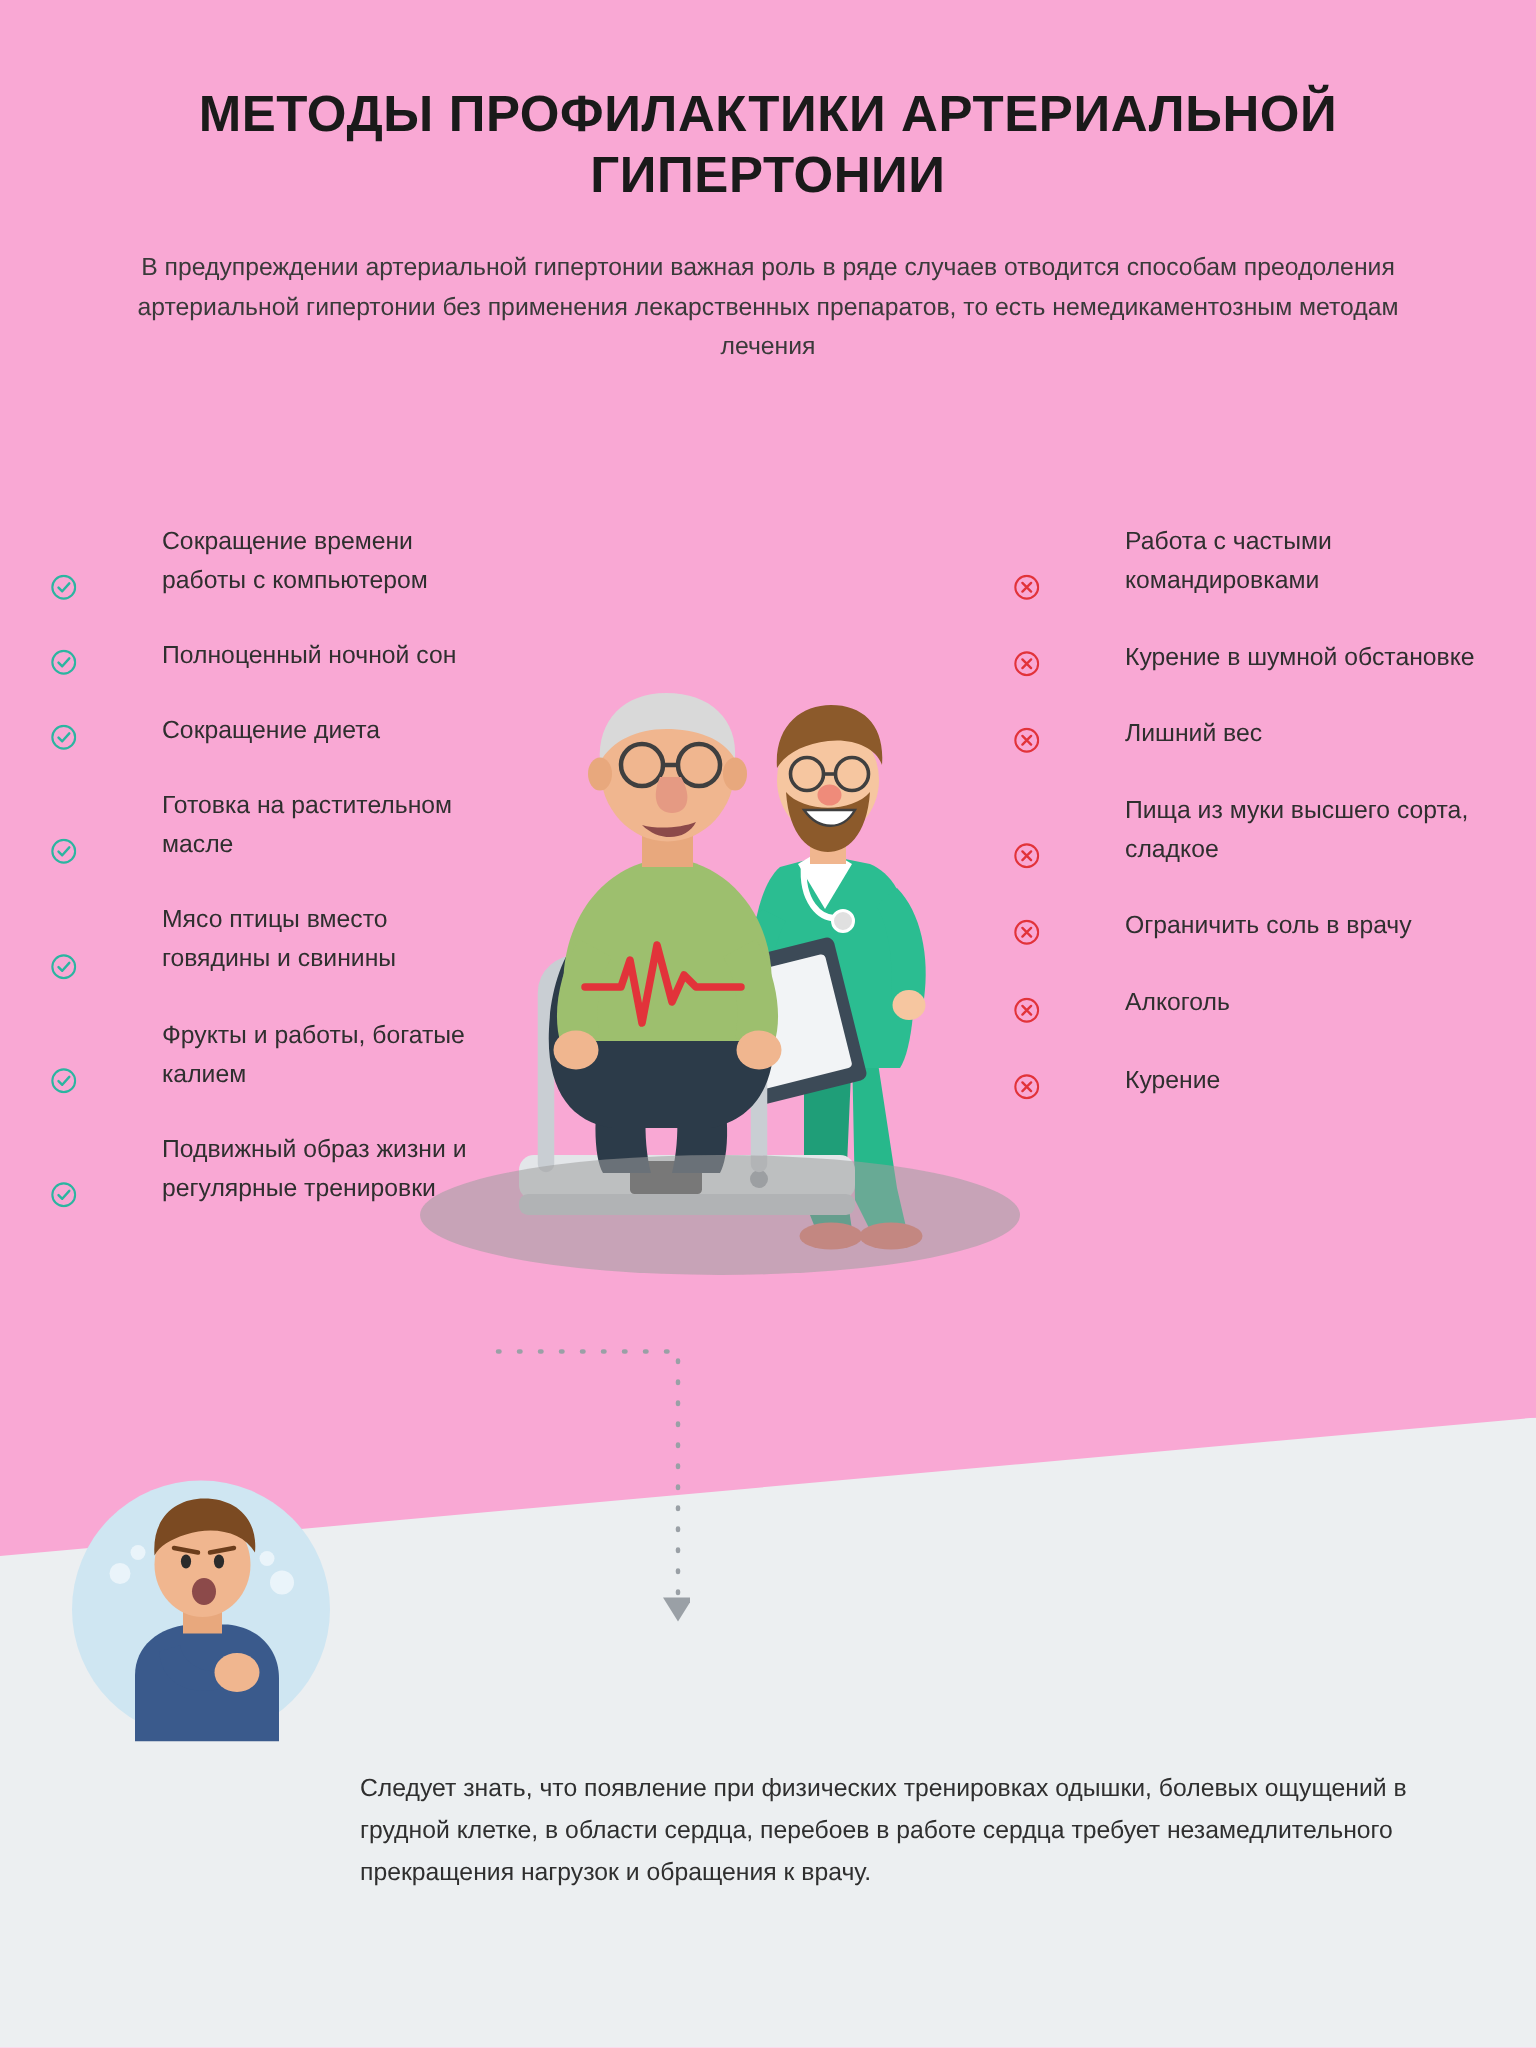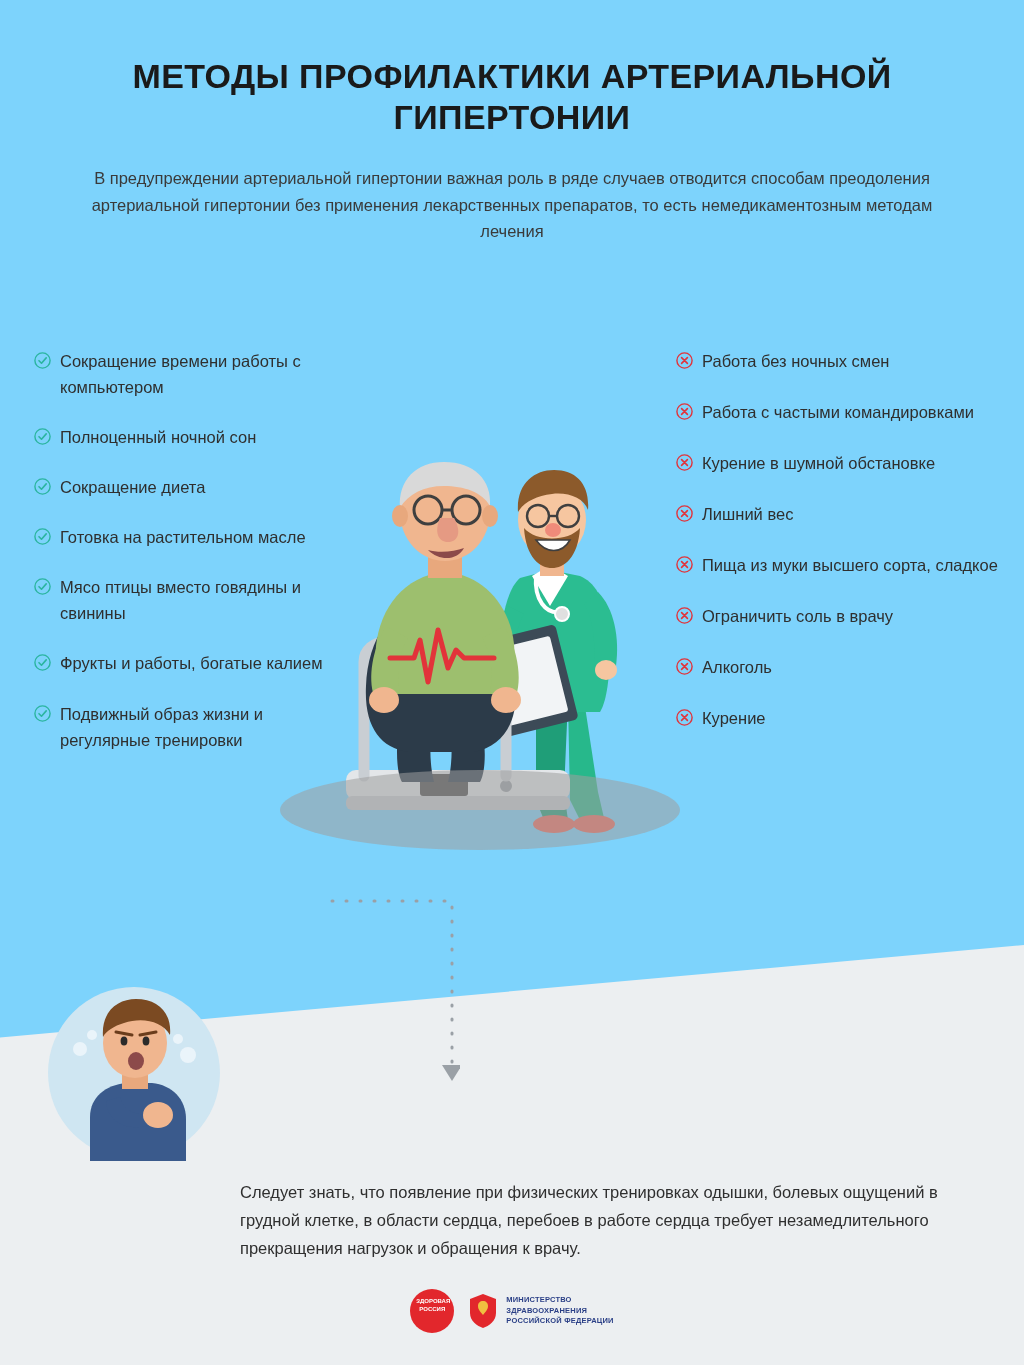--- a/index.html
+++ b/index.html
@@ -13,21 +13,21 @@
     position: relative;
     overflow: hidden;
     font-family: "Liberation Sans", sans-serif;
     color: #2b2b2b;
   }
 
   
   .page {
     position: absolute;
     inset: 0;
-    background: #7dd3fc;
+    background: #f9a8d4;
   }
   .bottom-wash {
     position: absolute;
     left: 0;
     right: 0;
     bottom: 0;
     height: 420px;
     background: #eceff1;
     clip-path: polygon(0 22%, 100% 0, 100% 100%, 0 100%);
   }
@@ -59,22 +59,23 @@
   
   .col {
     position: absolute;
     top: 348px;
   }
   .col-left { left: 34px; width: 300px; }
   .col-right { left: 676px; width: 330px; }
 
   .item {
     display: flex;
-    align-items: flex-start;
+    align-items: flex-end;
     margin-bottom: 22px;
+    gap: 48px;
   }
   .item .txt {
     font-size: 16.5px;
     line-height: 1.58;
     color: #2f2f2f;
   }
 
   .badge {
     flex: 0 0 auto;
     width: 17px;
@@ -261,29 +262,20 @@
             <path d="M5 8.7 L7.5 11.2 L12.2 5.9" fill="none" stroke="#2bb5a0" stroke-width="1.6" stroke-linecap="round" stroke-linejoin="round"></path>
           </svg>
       </span>
       <span class="txt">Подвижный образ жизни и регулярные тренировки</span>
     </div>
 
   </div>
 
   <div class="col col-right">
 
-    <div class="item">
-      <span class="badge">
-        <svg width="17" height="17" viewBox="0 0 17 17">
-            <circle cx="8.5" cy="8.5" r="7.6" fill="none" stroke="#e2333a" stroke-width="1.4"></circle>
-            <path d="M5.6 5.6 L11.4 11.4 M11.4 5.6 L5.6 11.4" stroke="#e2333a" stroke-width="1.6" stroke-linecap="round"></path>
-          </svg>
-      </span>
-      <span class="txt">Работа без ночных смен</span>
-    </div>
 
     <div class="item">
       <span class="badge">
         <svg width="17" height="17" viewBox="0 0 17 17">
             <circle cx="8.5" cy="8.5" r="7.6" fill="none" stroke="#e2333a" stroke-width="1.4"></circle>
             <path d="M5.6 5.6 L11.4 11.4 M11.4 5.6 L5.6 11.4" stroke="#e2333a" stroke-width="1.6" stroke-linecap="round"></path>
           </svg>
       </span>
       <span class="txt">Работа с частыми командировками</span>
     </div>
@@ -467,30 +459,14 @@
 
       <circle cx="34" cy="64" r="7" fill="#eaf4fa"></circle>
       <circle cx="46" cy="50" r="5" fill="#eaf4fa"></circle>
       <circle cx="142" cy="70" r="8" fill="#eaf4fa"></circle>
       <circle cx="132" cy="54" r="5" fill="#eaf4fa"></circle>
     </svg>
   </div>
 
   <p class="note">Следует знать, что появление при физических тренировках одышки, болевых ощущений в грудной клетке, в области сердца, перебоев в работе сердца требует незамедлительного прекращения нагрузок и обращения к врачу.</p>
 
-  <div class="footer">
-    <div class="logo-red">
-      <div class="lines">ЗДОРОВАЯ РОССИЯ</div>
-    </div>
-    <div class="minzdrav">
-      <svg class="emblem" viewBox="0 0 30 36">
-        <path d="M15 1 L28 6 V20 C28 28 21 33 15 35 C9 33 2 28 2 20 V6 Z" fill="#e2272c"></path>
-        <path d="M15 8 C12 8 10 10 10 13 C10 17 13 19 15 22 C17 19 20 17 20 13 C20 10 18 8 15 8 Z" fill="#f0c040"></path>
-      </svg>
-      <div class="mz-text">
-        <div>МИНИСТЕРСТВО</div>
-        <div>ЗДРАВООХРАНЕНИЯ</div>
-        <div>РОССИЙСКОЙ ФЕДЕРАЦИИ</div>
-      </div>
-    </div>
-  </div>
 
 </div>
 
 </body></html>

